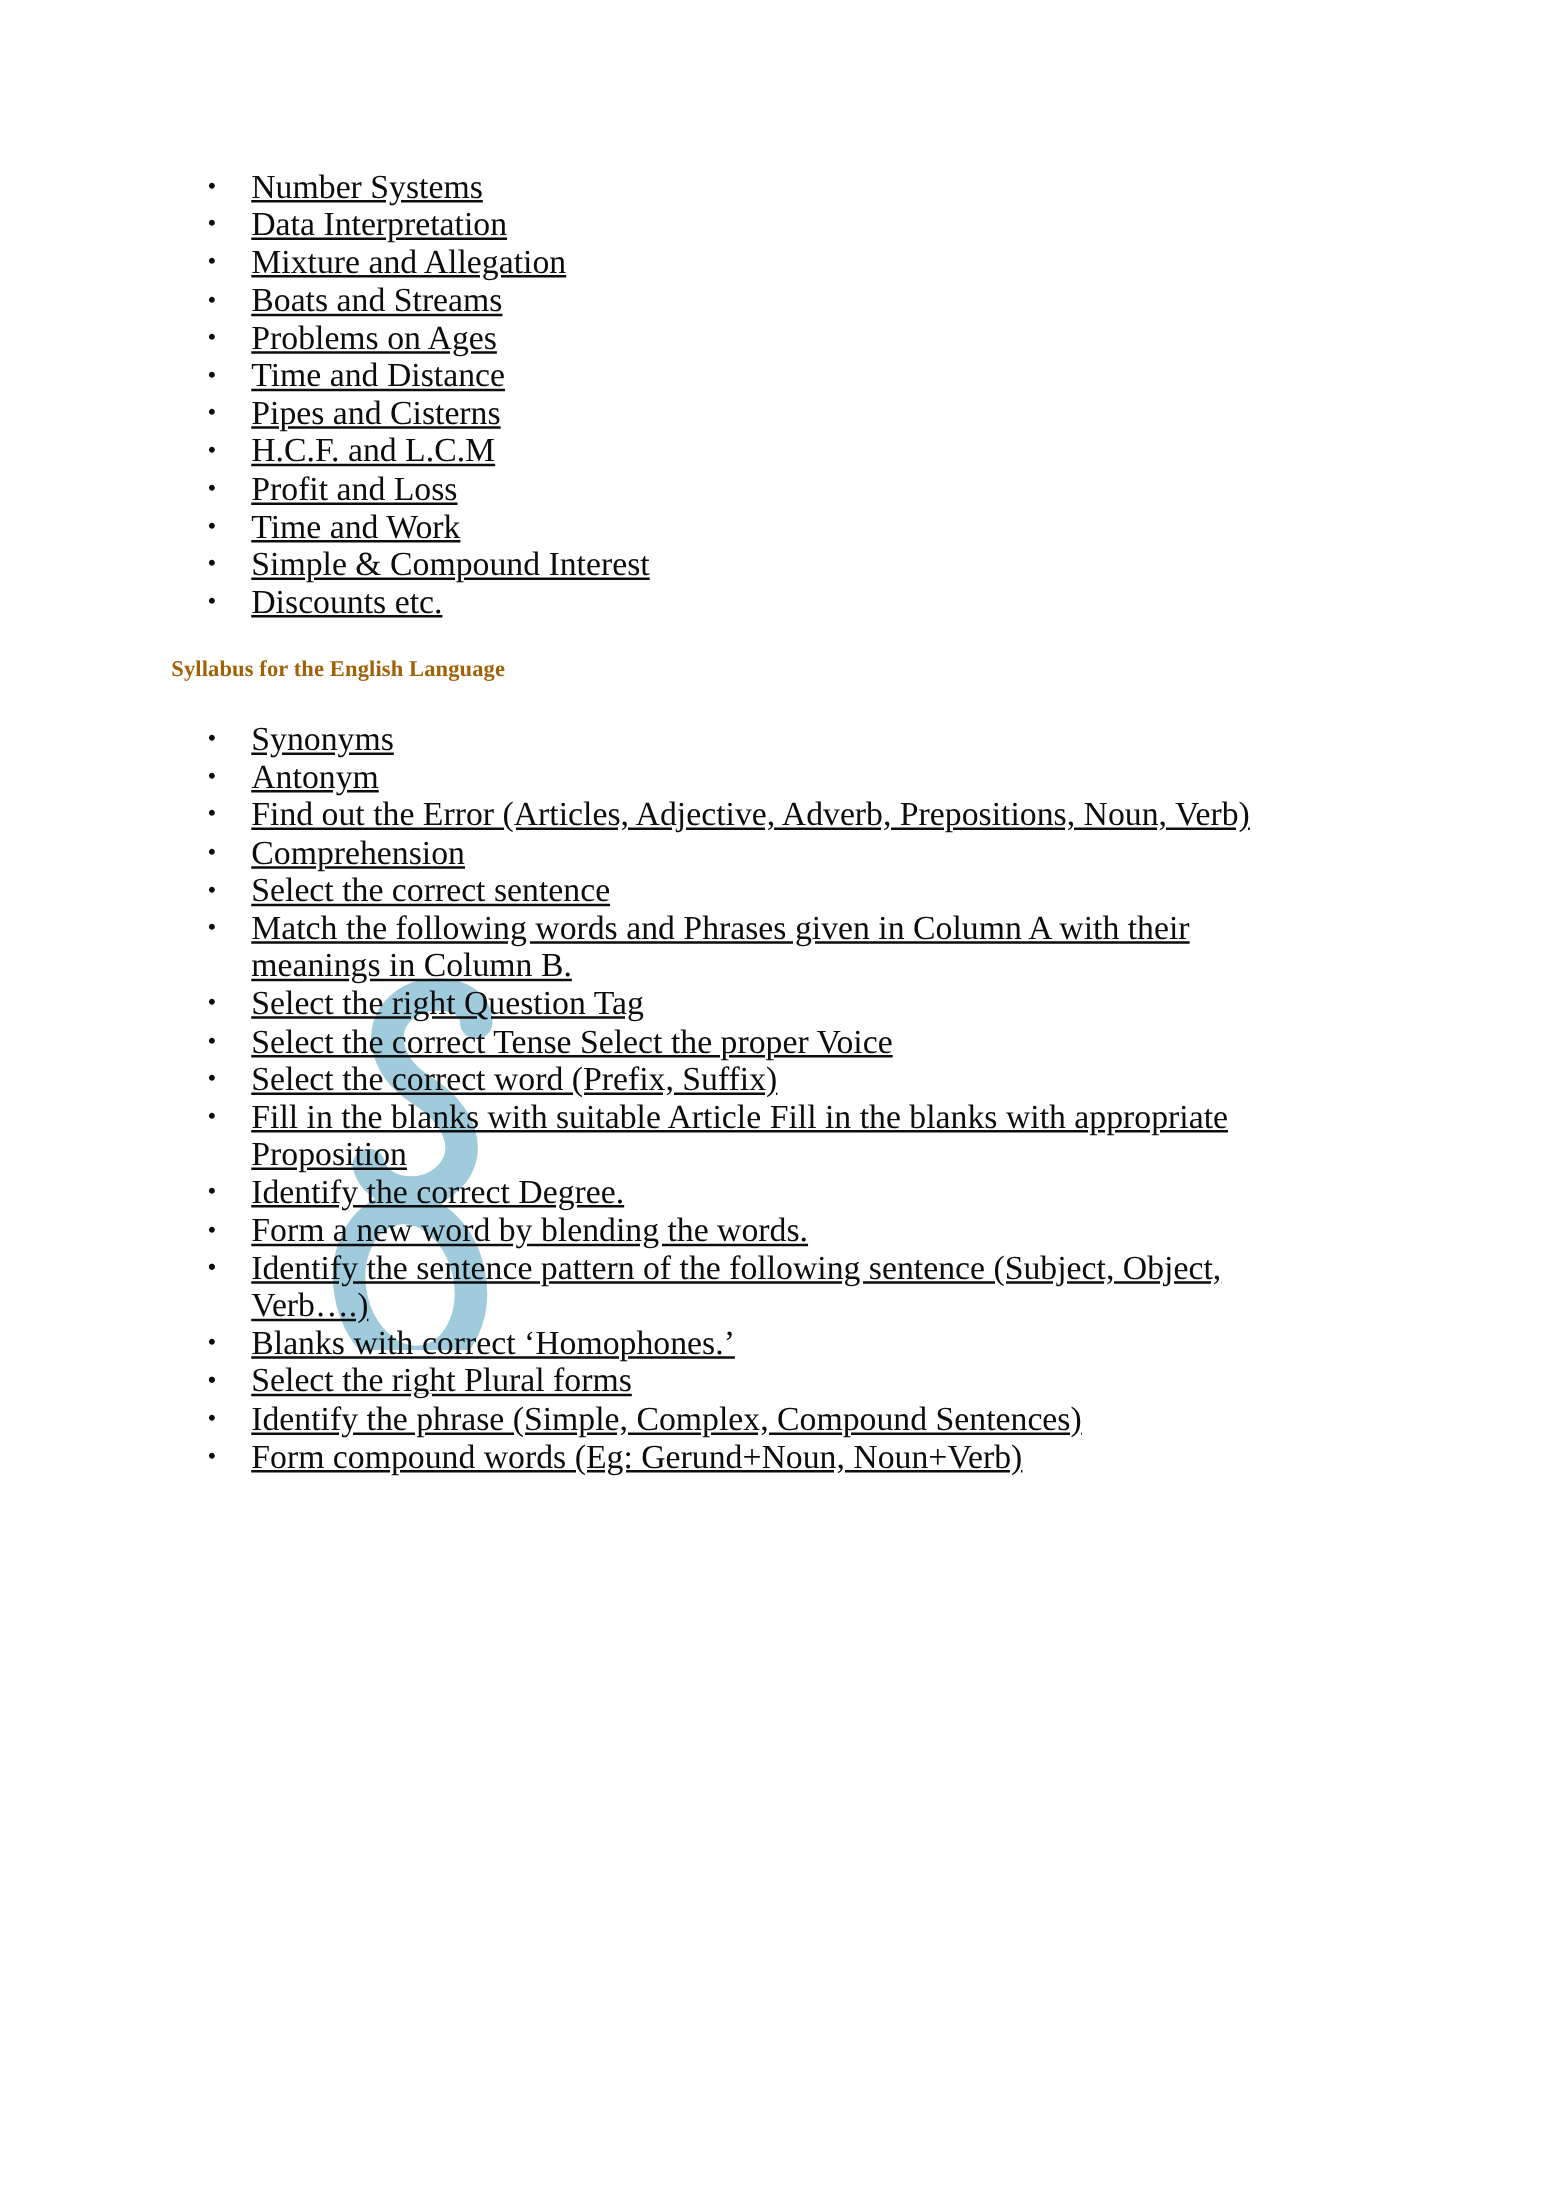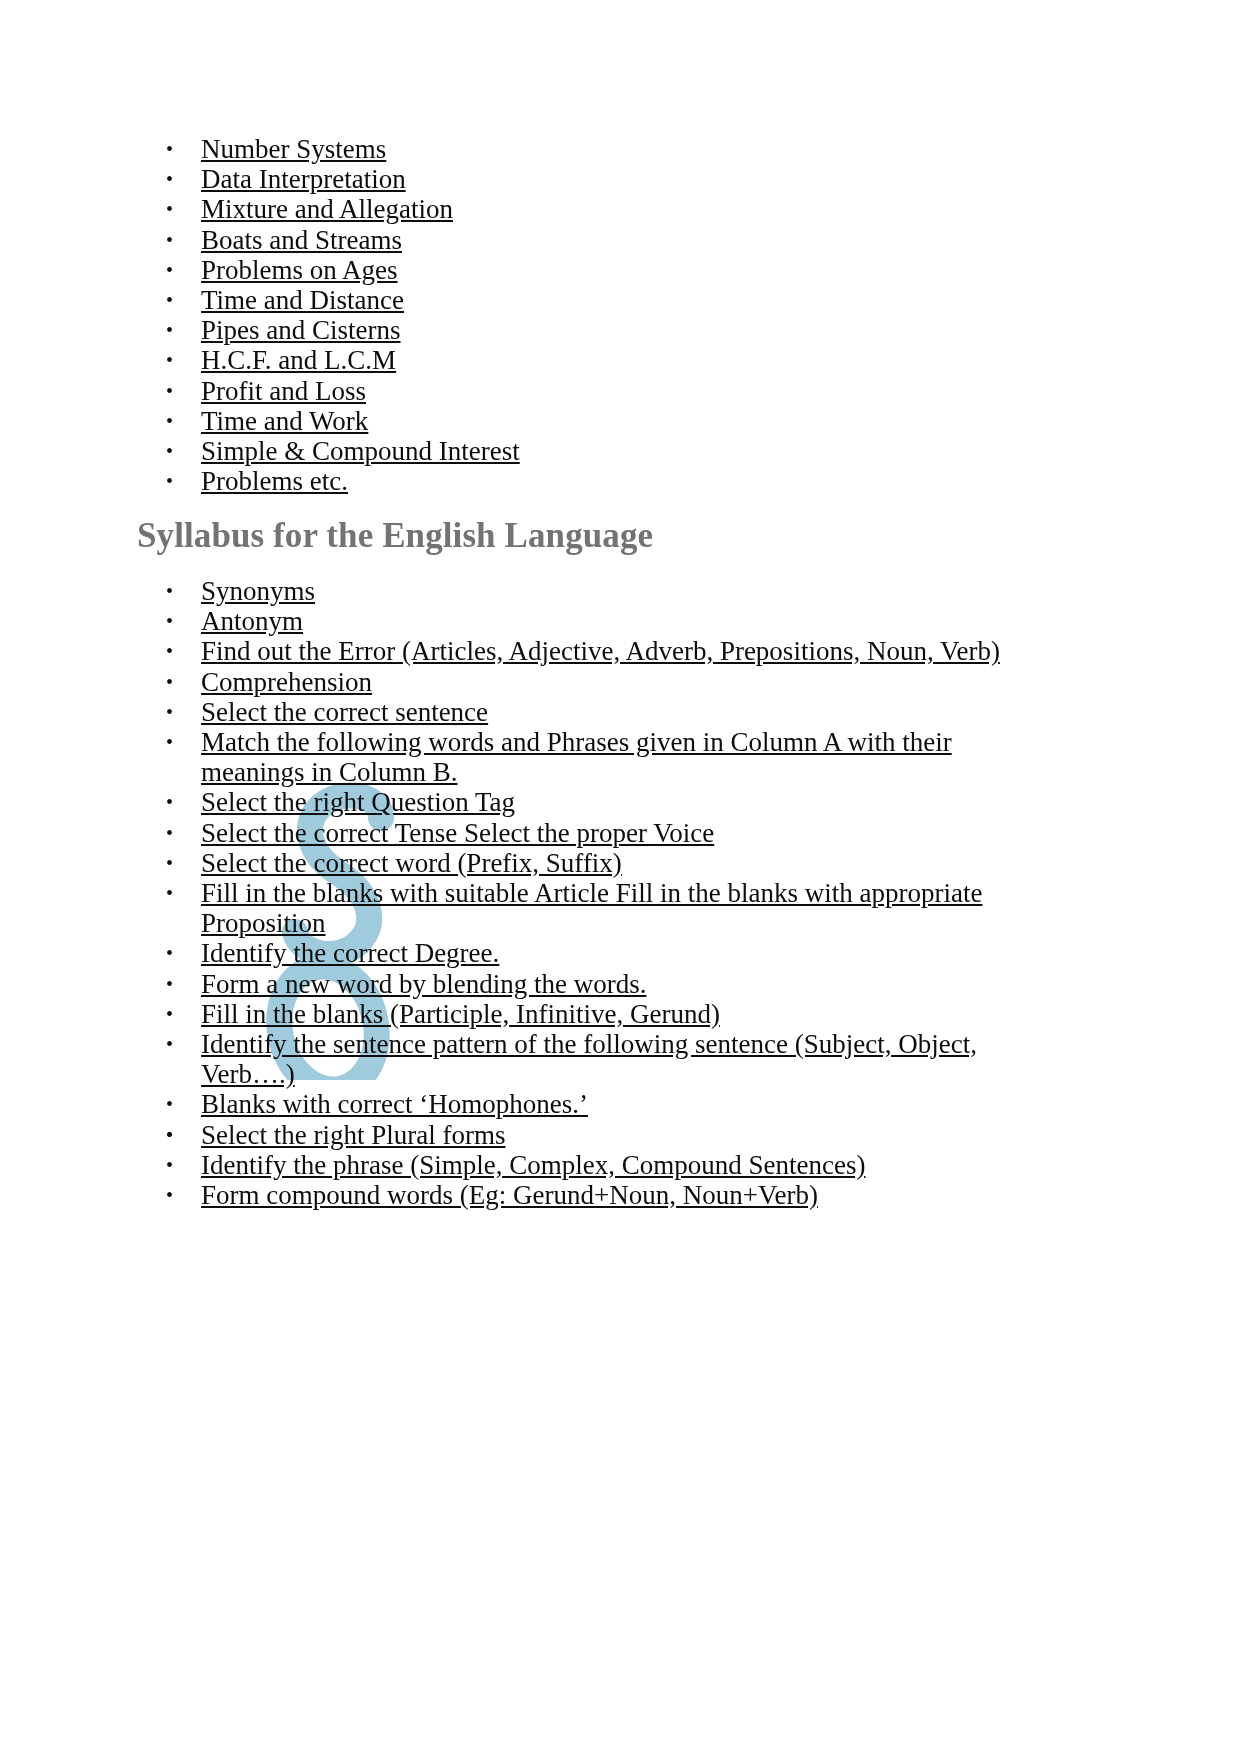--- a/index.html
+++ b/index.html
@@ -79,24 +79,24 @@
     left: 0;
     top: 134px;
     width: 1241px;
   }
   #math-list li .li-text { margin-right: 300px; }
 
   .section-heading {
     position: absolute;
     left: 137px;
     top: 520px;
-    font-size: 35px;
+    font-size: 18px;
     line-height: 31px;
     font-weight: bold;
-    color: #737373;
+    color: #a16207;
     letter-spacing: 0.1px;
   }
 
   #english-list {
     position: absolute;
     left: 0;
     top: 576px;
     width: 1241px;
   }
   #english-list li .li-text {
@@ -163,21 +163,21 @@
       <li>
         <span class="bullet">•</span>
         <span class="li-text">Time and Work</span>
       </li>
       <li>
         <span class="bullet">•</span>
         <span class="li-text">Simple &amp; Compound Interest</span>
       </li>
       <li>
         <span class="bullet">•</span>
-        <span class="li-text">Problems etc.</span>
+        <span class="li-text">Discounts etc.</span>
       </li>
     </ul>
 
     <div class="section-heading">Syllabus for the English Language</div>
 
     <ul class="syllabus-list" id="english-list">
       <li>
         <span class="bullet">•</span>
         <span class="li-text">Synonyms</span>
       </li>
@@ -220,21 +220,20 @@
       <li>
         <span class="bullet">•</span>
         <span class="li-text">Identify the correct Degree.</span>
       </li>
       <li>
         <span class="bullet">•</span>
         <span class="li-text">Form a new word by blending the words.</span>
       </li>
       <li>
         <span class="bullet">•</span>
-        <span class="li-text">Fill in the blanks (Participle, Infinitive, Gerund)</span>
       </li>
       <li>
         <span class="bullet">•</span>
         <span class="li-text">Identify the sentence pattern of the following sentence (Subject, Object, Verb….)</span>
       </li>
       <li>
         <span class="bullet">•</span>
         <span class="li-text">Blanks with correct ‘Homophones.’</span>
       </li>
       <li>

